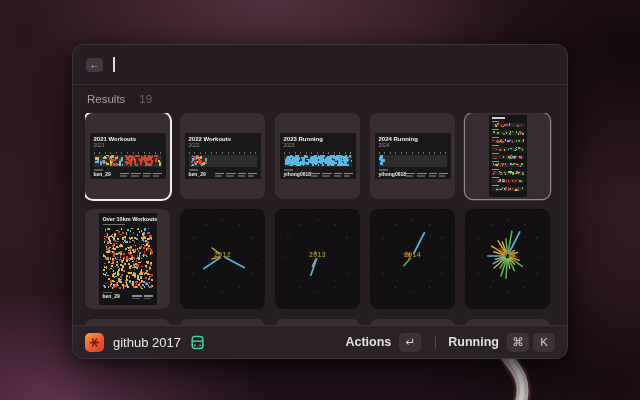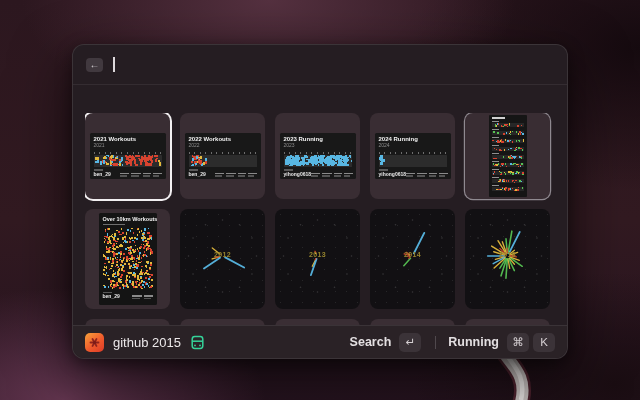--- a/index.html
+++ b/index.html
@@ -119,20 +119,24 @@
 
 <div class="window">
 
   <div class="searchbar">
     <div class="back-btn">
       <span>←</span>
     </div>
     <div class="caret"></div>
   </div>
 
+  <div class="results-header">
+    <span class="results-label">Results</span>
+    <span class="results-count">19</span>
+  </div>
 
   <div class="grid-clip">
     <div class="grid-row row1" id="row1" style="top:0;">
         <div class="cell selected">
           <div class="thumb-banner">
             <div class="tb-title">2021 Workouts</div>
     <div class="tb-sub">2021</div>
     <div class="tb-axis">
               <i></i>
               <i></i>
@@ -1523,31 +1527,31 @@
     <div class="ext-icon">
       <svg width="13" height="13" viewBox="0 0 13 13">
         <g stroke="#8f231d" stroke-width="1.8" stroke-linecap="round">
           <line x1="2.5" y1="6.5" x2="10.5" y2="6.5"></line>
           <line x1="4.5" y1="3" x2="8.5" y2="10"></line>
           <line x1="8.5" y1="3" x2="4.5" y2="10"></line>
         </g>
         <circle cx="6.5" cy="6.5" r="1.6" fill="#7d1c17"></circle>
       </svg>
     </div>
-    <span class="app-name">github 2015</span>
+    <span class="app-name">github 2017</span>
     <span class="bus-icon">
       <svg width="15" height="15" viewBox="0 0 15 15">
         <rect x="2.2" y="1.6" width="10.6" height="11.8" rx="2.6" fill="none" stroke="#35d399" stroke-width="1.5"></rect>
         <line x1="2.2" y1="6.2" x2="12.8" y2="6.2" stroke="#35d399" stroke-width="1.5"></line>
         <circle cx="5" cy="10.4" r="0.9" fill="#35d399"></circle>
         <circle cx="10" cy="10.4" r="0.9" fill="#35d399"></circle>
       </svg>
     </span>
     <div class="footer-right">
-      <span class="hint-label">Search</span>
+      <span class="hint-label">Actions</span>
       <span class="key-badge">↵</span>
       <span class="foot-divider"></span>
       <span class="hint-label">Running</span>
       <span class="actions-keys">
         <span class="key-badge">⌘</span>
         <span class="key-badge">K</span>
       </span>
     </div>
   </div>
 </div>

